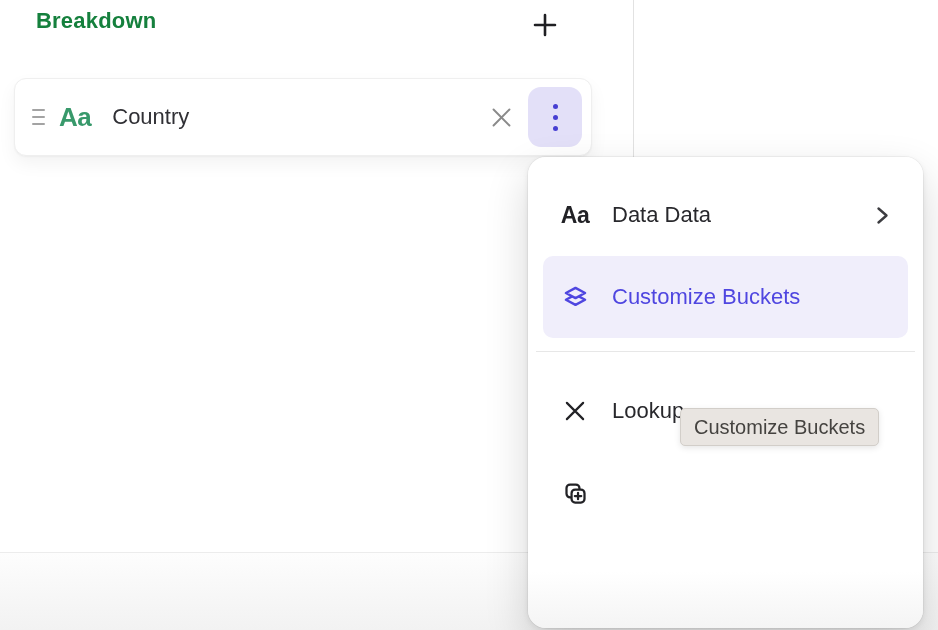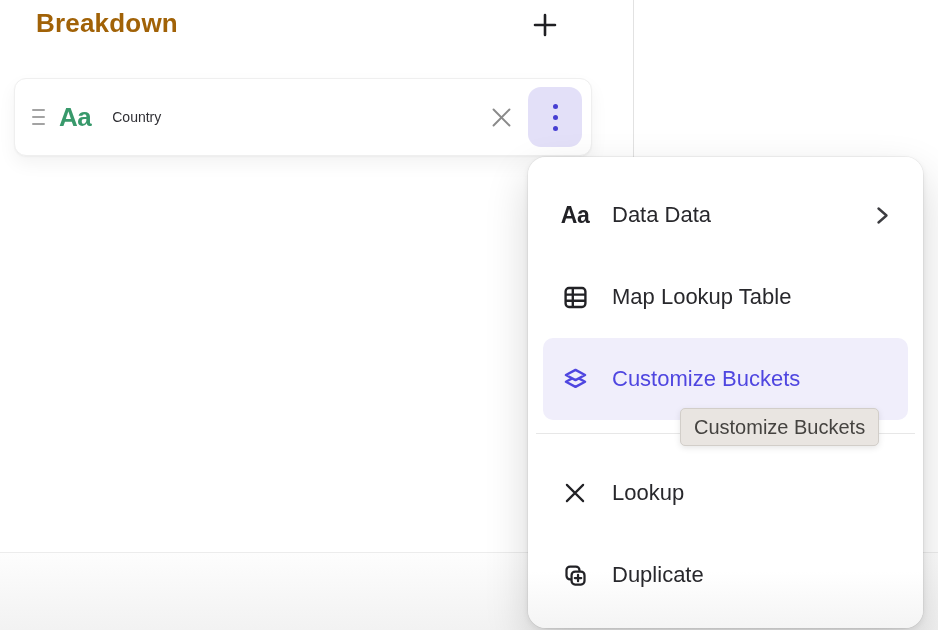--- a/index.html
+++ b/index.html
@@ -24,21 +24,21 @@
     border-top: 1px solid #ececec;
     background: linear-gradient(180deg, #fdfdfd 0%, #f2f2f2 100%);
     z-index: 1;
   }
 
   
   .panel-header {
     position: absolute; left: 36px; top: 8px; right: 360px;
     display: flex; align-items: center; z-index: 2;
   }
-  .panel-title { font-size: 26px; font-weight: 700; color: #a16207; letter-spacing: 0.2px; }
+  .panel-title { font-size: 22px; font-weight: 700; color: #15803d; letter-spacing: 0.2px; }
   .add-btn {
     position: absolute; left: 528px; top: 8px; width: 34px; height: 34px;
     display: flex; align-items: center; justify-content: center;
     background: transparent; border: none; cursor: pointer; z-index: 2;
   }
 
   
   .field-card {
     position: absolute; left: 14px; top: 78px; width: 578px; height: 78px;
     background: #ffffff;
@@ -49,21 +49,21 @@
     padding: 0 9px 0 0;
     z-index: 2;
   }
   .drag-handle {
     margin-left: 17px; display: flex; flex-direction: column; gap: 5px; cursor: grab;
   }
   .drag-handle span { display: block; width: 13px; height: 2px; border-radius: 2px; background: #a3a3a3; }
   .type-badge {
     margin-left: 14px; font-size: 26px; font-weight: 600; color: #38996b; letter-spacing: -0.5px;
   }
-  .field-name { margin-left: 21px; font-size: 14px; color: #303035; }
+  .field-name { margin-left: 21px; font-size: 22px; color: #303035; }
   .spacer { flex: 1; }
   .icon-btn {
     background: transparent; border: none; cursor: pointer;
     display: flex; align-items: center; justify-content: center;
   }
   .remove-btn { width: 28px; height: 28px; margin-right: 13px; }
   .kebab-btn {
     width: 54px; height: 60px; border-radius: 13px; background: #e3e0f8;
     display: flex; flex-direction: column; align-items: center; justify-content: center; gap: 6px;
   }
@@ -158,29 +158,20 @@
         <span class="aa-glyph">Aa</span>
       </span>
       <span class="mi-label">Data Data</span>
       <span class="mi-chevron">
         <svg width="13" height="19" viewBox="0 0 13 19" fill="none">
           <path d="M2.5 2.5 L10.5 9.5 L2.5 16.5" stroke="#3c3c40" stroke-width="2.4" stroke-linecap="round" stroke-linejoin="round"></path>
         </svg>
       </span>
     </div>
 
-    <div class="menu-item">
-      <span class="mi-icon">
-        <svg width="27" height="27" viewBox="0 0 24 24" fill="none">
-          <rect x="3.2" y="3.6" width="17.6" height="16.8" rx="3" stroke="#222226" stroke-width="2.1"></rect>
-          <path d="M3.2 9.4 H20.8 M3.2 14.9 H20.8 M9.6 3.6 V20.4" stroke="#222226" stroke-width="2.1"></path>
-        </svg>
-      </span>
-      <span class="mi-label">Map Lookup Table</span>
-    </div>
 
     <div class="menu-item active">
       <span class="mi-icon">
         <svg width="27" height="27" viewBox="0 0 24 24" fill="none">
           <path d="M12 9.5 L20.5 14 L12 18.5 L3.5 14 Z" stroke="#4f46e0" stroke-width="2.2" stroke-linejoin="round"></path>
           <path d="M12 3.5 L20.5 8 L12 12.5 L3.5 8 Z" fill="#f0eefb" stroke="#4f46e0" stroke-width="2.2" stroke-linejoin="round"></path>
         </svg>
       </span>
       <span class="mi-label">Customize Buckets</span>
     </div>
@@ -197,21 +188,20 @@
     </div>
 
     <div class="menu-item">
       <span class="mi-icon">
         <svg width="27" height="27" viewBox="0 0 24 24" fill="none">
           <rect x="4" y="4" width="11.5" height="11.5" rx="3.2" stroke="#222226" stroke-width="2"></rect>
           <rect x="8.5" y="8.5" width="11.5" height="11.5" rx="3.2" fill="#ffffff" stroke="#222226" stroke-width="2"></rect>
           <path d="M14.25 11.4 V17.1 M11.4 14.25 H17.1" stroke="#222226" stroke-width="2" stroke-linecap="round"></path>
         </svg>
       </span>
-      <span class="mi-label">Duplicate</span>
     </div>
 
   </div>
 
   <div class="tooltip">
     <span>Customize Buckets</span>
   </div>
 
 </div>
 

